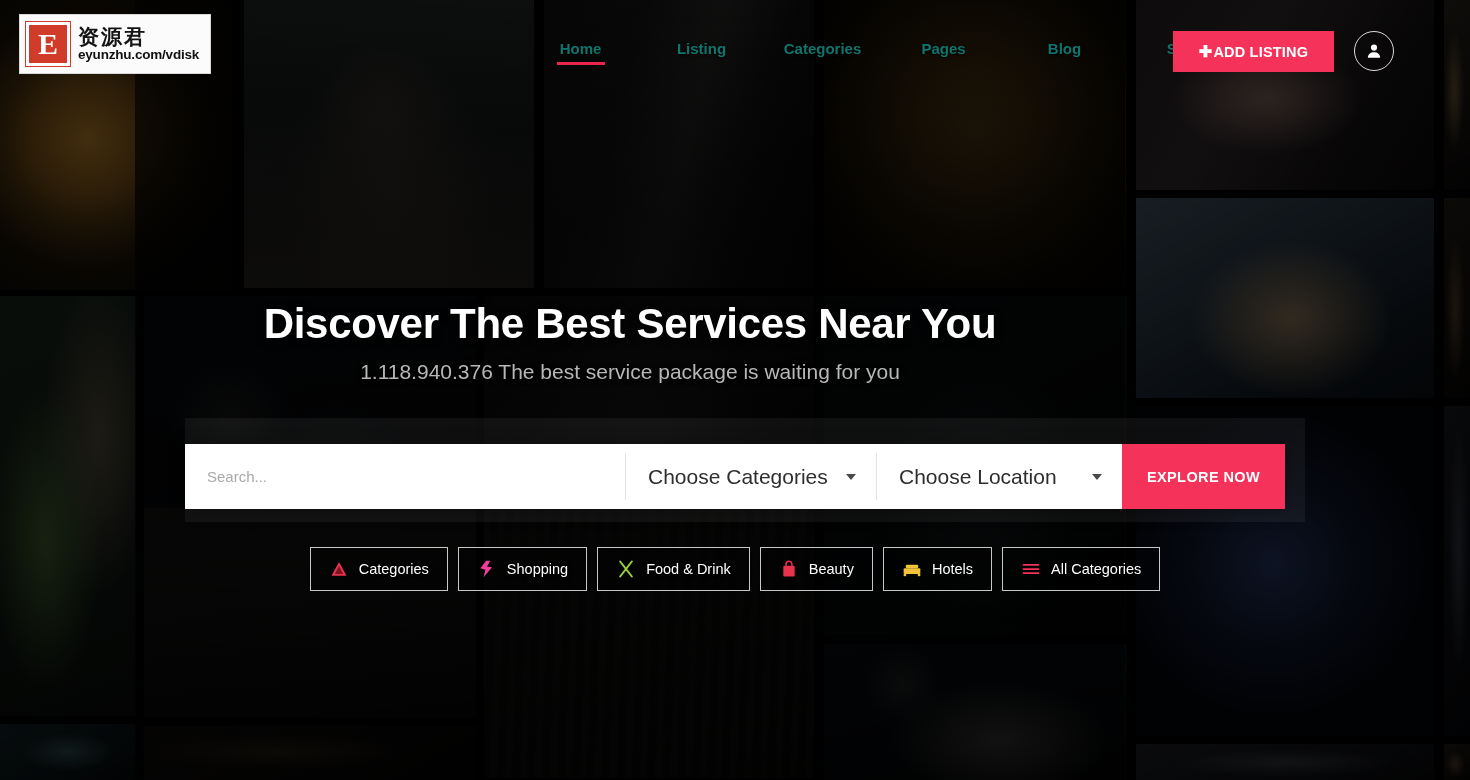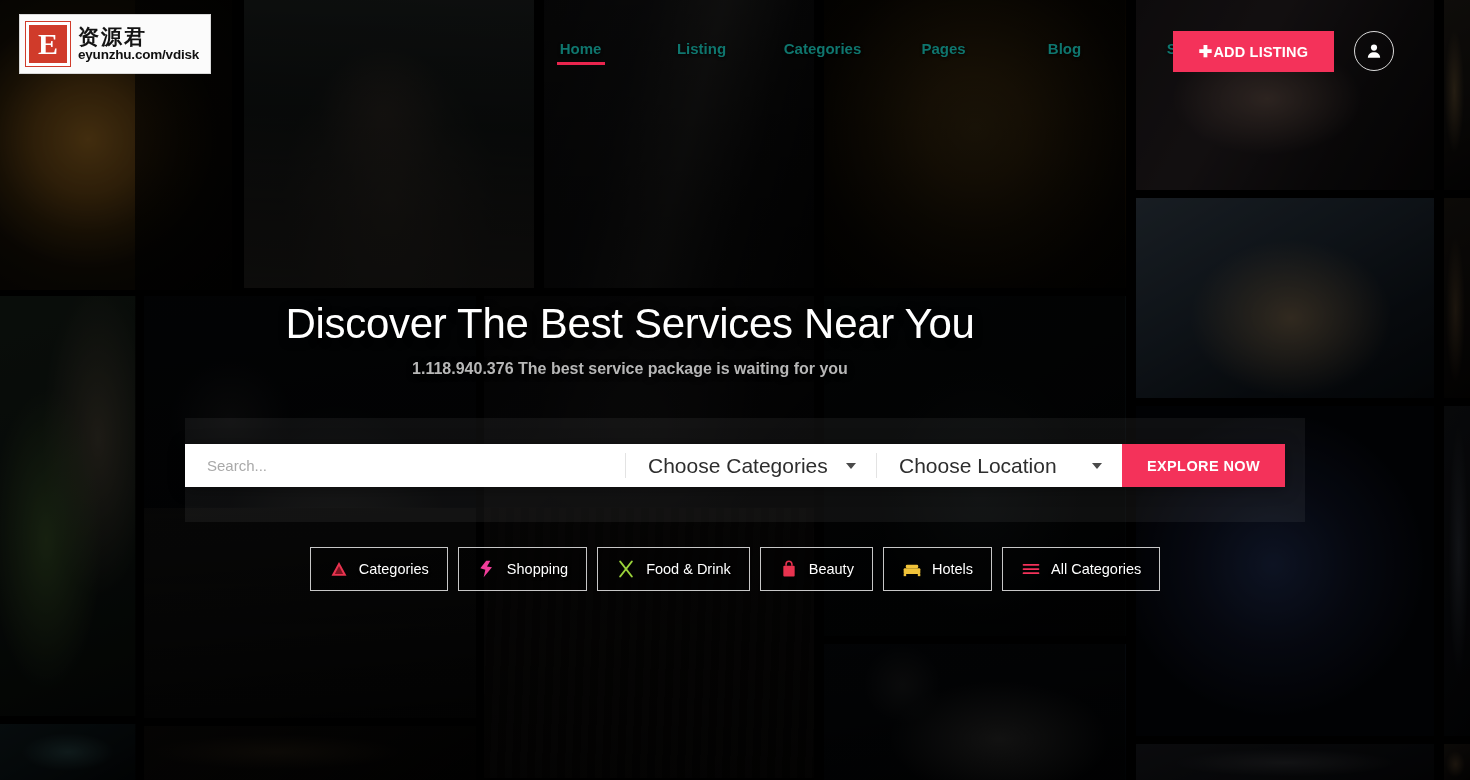--- a/index.html
+++ b/index.html
@@ -294,54 +294,54 @@
     text-align: center;
   }
 
   .hero-title {
     position: absolute;
     left: 135px;
     top: 300px;
     width: 990px;
     color: #ffffff;
     font-size: 42px;
-    font-weight: 400;
+    font-weight: 700;
     letter-spacing: -0.3px;
     text-shadow: 0 2px 10px rgba(0,0,0,0.75);
     line-height: 1.15;
   }
 
   .hero-sub {
     position: absolute;
     left: 135px;
     top: 360px;
     width: 990px;
     color: #b7b7b7;
-    font-size: 16px;
-    font-weight: 700;
+    font-size: 21px;
+    font-weight: 400;
     text-shadow: 0 1px 6px rgba(0,0,0,0.85);
   }
 
   
   .search-frame {
     position: absolute;
     left: 185px;
     top: 418px;
     width: 1120px;
     height: 104px;
     background: rgba(255,255,255,0.055);
     z-index: 30;
   }
 
   .search-bar {
     position: absolute;
     left: 185px;
     top: 444px;
     width: 1100px;
-    height: 43px;
+    height: 65px;
     display: flex;
     background: #ffffff;
     z-index: 32;
     box-shadow: 0 2px 16px rgba(0,0,0,0.35);
   }
 
   .search-input {
     flex: 0 0 440px;
     border: none;
     outline: none;

